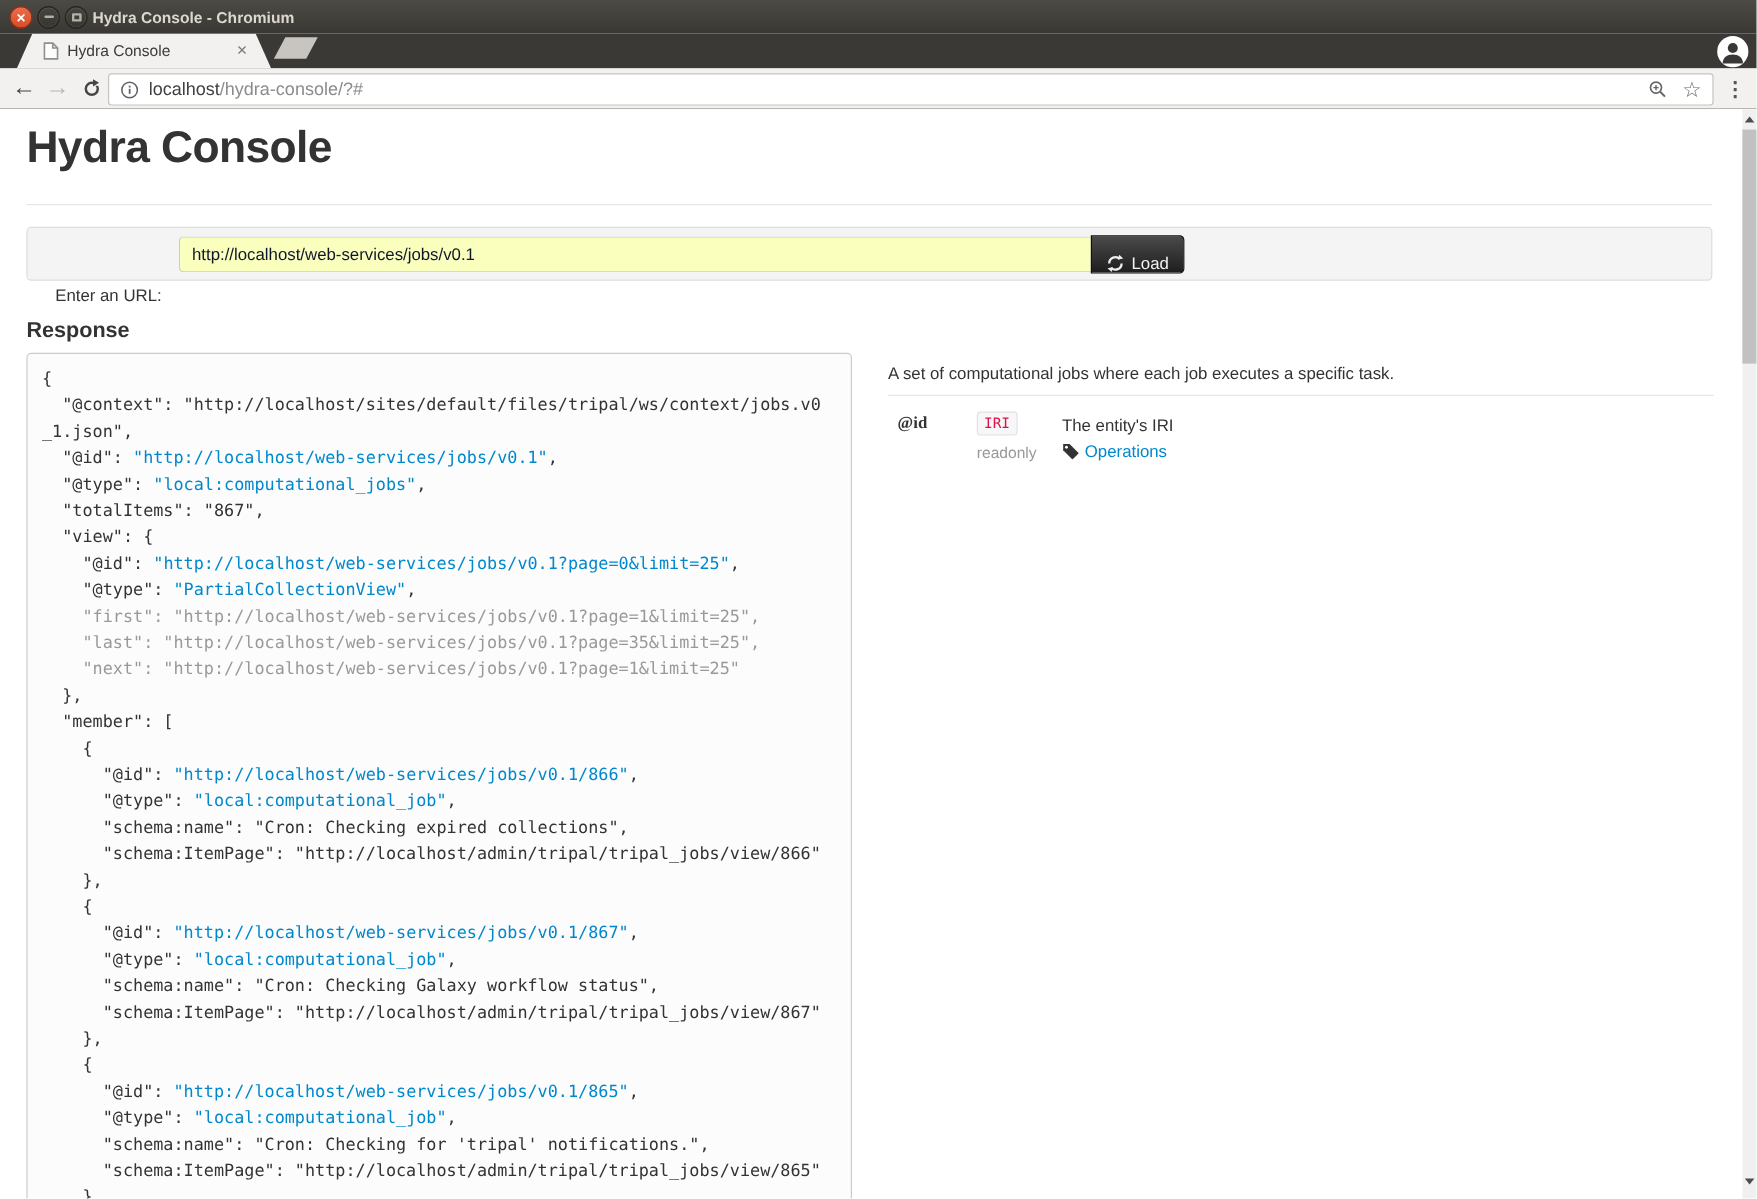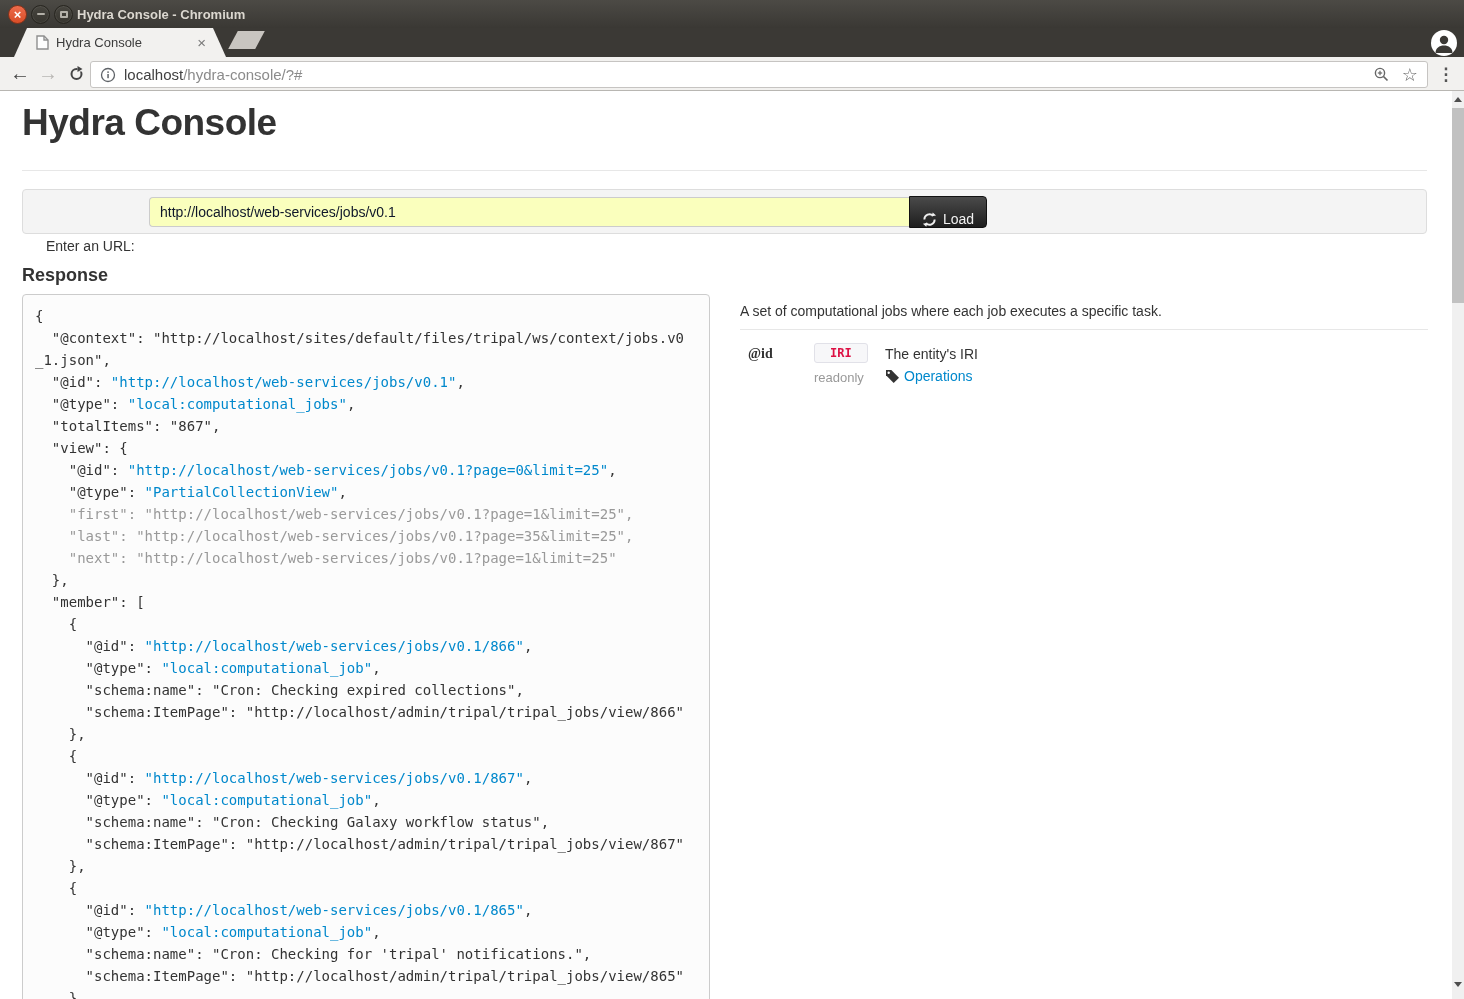--- a/index.html
+++ b/index.html
@@ -80,21 +80,21 @@
   .docs-head { font-size:18px; font-weight:bold; color:#333; }
   .docs-class-link { color:#0088cc; text-decoration:none; cursor:pointer; }
   .caret-down { display:inline-block; margin-left:8px; vertical-align:3px;
     border-left:5px solid transparent; border-right:5px solid transparent; border-top:5px solid #333; }
   .docs-desc { position:absolute; left:0; top:38px; font-size:14px; color:#333; }
   .docs-hr { position:absolute; left:0; top:64px; width:688px; border-top:1px solid #e7e7e7; }
   .prop-row { position:absolute; left:8px; top:78px; width:680px; display:flex; }
   .prop-name { width:66px; padding-top:3px; font-size:14px; font-weight:bold; color:#333;font-family:Liberation Serif, serif; }
   .prop-mid { width:71px; }
   .badge-iri { display:inline-block; font-family:"DejaVu Sans Mono", monospace; font-size:12px;
-    color:#d14; background:#f7f7f9; border:1px solid #e1e1e8; border-radius:3px; padding:2px 15px;font-weight:bold; }
+    color:#d14; background:#f7f7f9; border:1px solid #e1e1e8; border-radius:3px; padding:2px 5px; }
   .prop-access { margin-top:7px; font-size:13px; color:#999; }
   .prop-main { flex:1; }
   .prop-desc { padding-top:3px; font-size:14px; color:#333; }
   .prop-ops { margin-top:6px; display:flex; align-items:center; gap:5px; }
   .ops-link { font-size:14px; color:#0088cc; text-decoration:none; cursor:pointer; }
 
   
   .scrollbar { position:absolute; right:0; top:0; width:12px; height:908px; background:#f0f0f0; }
   .sb-up { position:absolute; top:6px; left:2px; width:0; height:0;
     border-left:4px solid transparent; border-right:4px solid transparent; border-bottom:5px solid #4e4e4e; cursor:pointer; }

